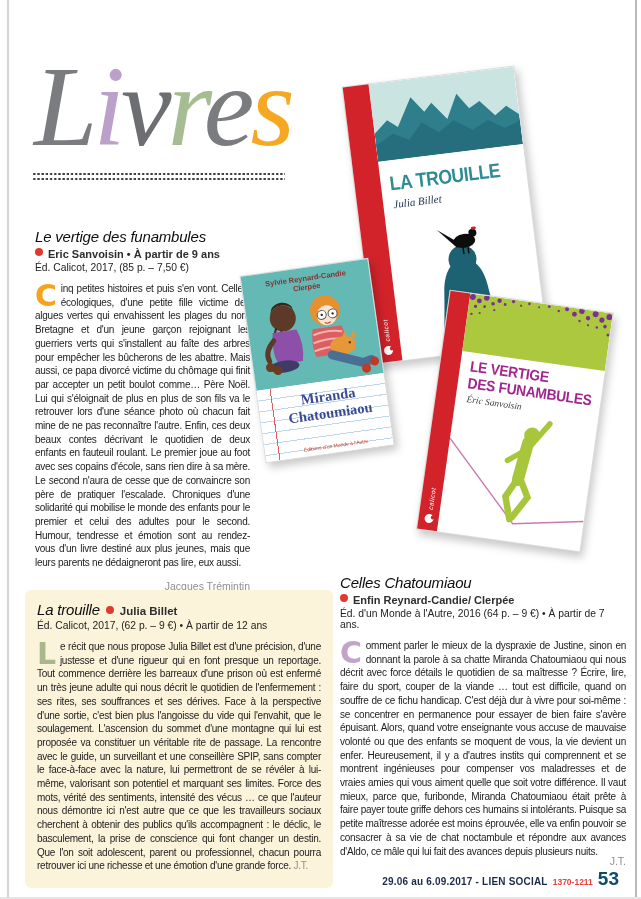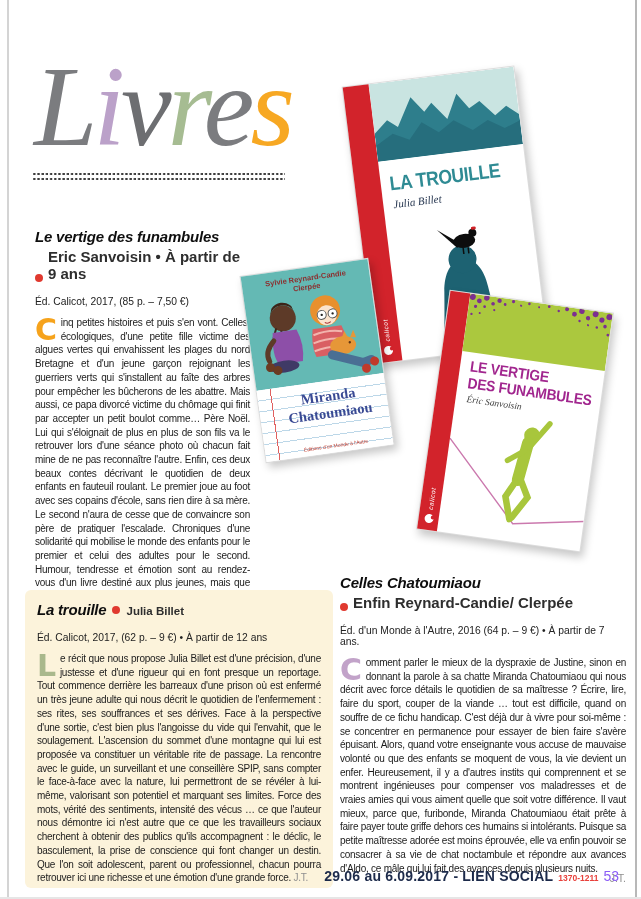--- a/index.html
+++ b/index.html
@@ -61,24 +61,24 @@
   .v-body{position:absolute;left:20px;right:0;top:0;bottom:0;overflow:hidden;}
   .v-band{position:absolute;left:0;top:0;right:0;height:58px;background:#abc83e;}
   .v-speckles{position:absolute;left:0;top:0;width:100%;height:34px;}
   .v-title{position:absolute;left:10px;top:64px;color:#a1268e;font-weight:bold;font-size:15px;
            line-height:16.5px;letter-spacing:-.3px;transform:scaleX(.92);transform-origin:left;white-space:nowrap;}
   .v-author{position:absolute;left:11px;top:100px;font-family:"Liberation Serif",serif;font-style:italic;
             font-size:9.5px;color:#3c3c3c;}
   .v-art{position:absolute;left:0;top:112px;width:144px;height:126px;}
 
   
-  .art-title{font-size:15px;font-weight:bold;font-style:italic;color:#0e0e0e;letter-spacing:-.2px;}
-  .byline{display:flex;align-items:flex-end;gap:5px;margin-top:3px;font-size:15px;font-weight:bold;color:#2e2e2e;}
+  .art-title{font-size:15px;font-weight:normal;font-style:italic;color:#0e0e0e;letter-spacing:-.2px;}
+  .byline{display:flex;align-items:flex-start;gap:5px;margin-top:3px;font-size:11px;font-weight:bold;color:#2e2e2e;}
   .dot{width:8px;height:8px;border-radius:50%;background:#e0392f;flex:0 0 auto;}
-  .edition{font-size:10.3px;color:#222;margin-top:14px;}
+  .edition{font-size:10.3px;color:#222;margin-top:2px;}
   .body-text{margin-top:9px;font-size:10px;line-height:13.7px;letter-spacing:-.25px;
              text-align:justify;color:#1c1c1c;}
   .dropcap{float:left;font-weight:bold;font-size:30px;line-height:26px;padding:1px 4px 0 0;
            font-family:"DejaVu Sans",sans-serif;}
   .dc-orange{color:#f6a31c;}
   .dc-sage{color:#a9b88c;}
   .dc-lilac{color:#c2a3c9;}
   .signature{margin-top:4px;text-align:right;font-size:10.5px;color:#8f8f8f;}
   .sig-inline{color:#8f8f8f;}
   .sig-overlay{text-align:right;margin-top:-13.7px;font-size:10.5px;color:#8f8f8f;}
@@ -86,23 +86,23 @@
   .art-vertige{position:absolute;left:35px;top:228px;width:215px;}
   .box-trouille{position:absolute;left:25px;top:590px;width:284px;height:276px;background:#fcf3db;
                 border-radius:6px;padding:11px 12px;}
   .box-trouille .title-row{display:flex;align-items:baseline;gap:6px;}
   .box-trouille .title-row .author-name{font-size:11.5px;font-weight:bold;color:#2e2e2e;}
   .box-trouille .dot{align-self:center;}
   .art-miranda{position:absolute;left:340px;top:574px;width:286px;}
 
   
   .footer{position:absolute;top:868px;right:22px;display:flex;align-items:baseline;gap:5px;white-space:nowrap;}
-  .footer .issue-info{font-size:14px;font-weight:bold;color:#1c2a4a;letter-spacing:.2px;}
+  .footer .issue-info{font-size:10px;font-weight:bold;color:#1c2a4a;letter-spacing:.2px;}
   .footer .issue-number{font-size:8.5px;font-weight:bold;color:#e8413c;}
-  .footer .page-number{font-size:14px;font-weight:400;color:#8b5cf6;}
+  .footer .page-number{font-size:19px;font-weight:700;color:#0c4a6e;}
 </style>
 </head>
 <body>
 
 <div class="page">
   <div class="edge edge-left"></div>
   <div class="edge edge-right"></div>
   <div class="edge-bottom"></div>
 
   <div class="masthead-title"><span class="l0">L</span><span class="l1">i</span><span class="l2">v</span><span class="l3">r</span><span class="l4">e</span><span class="l5">s</span></div>

